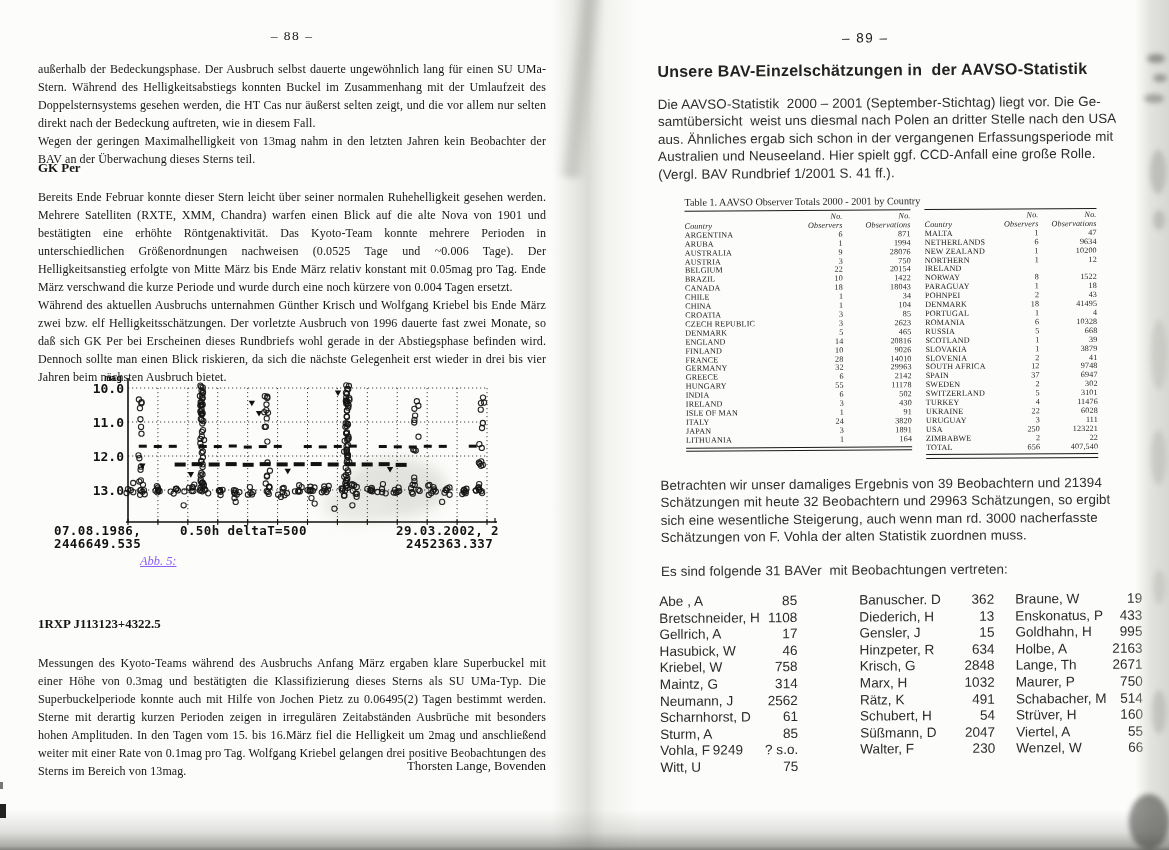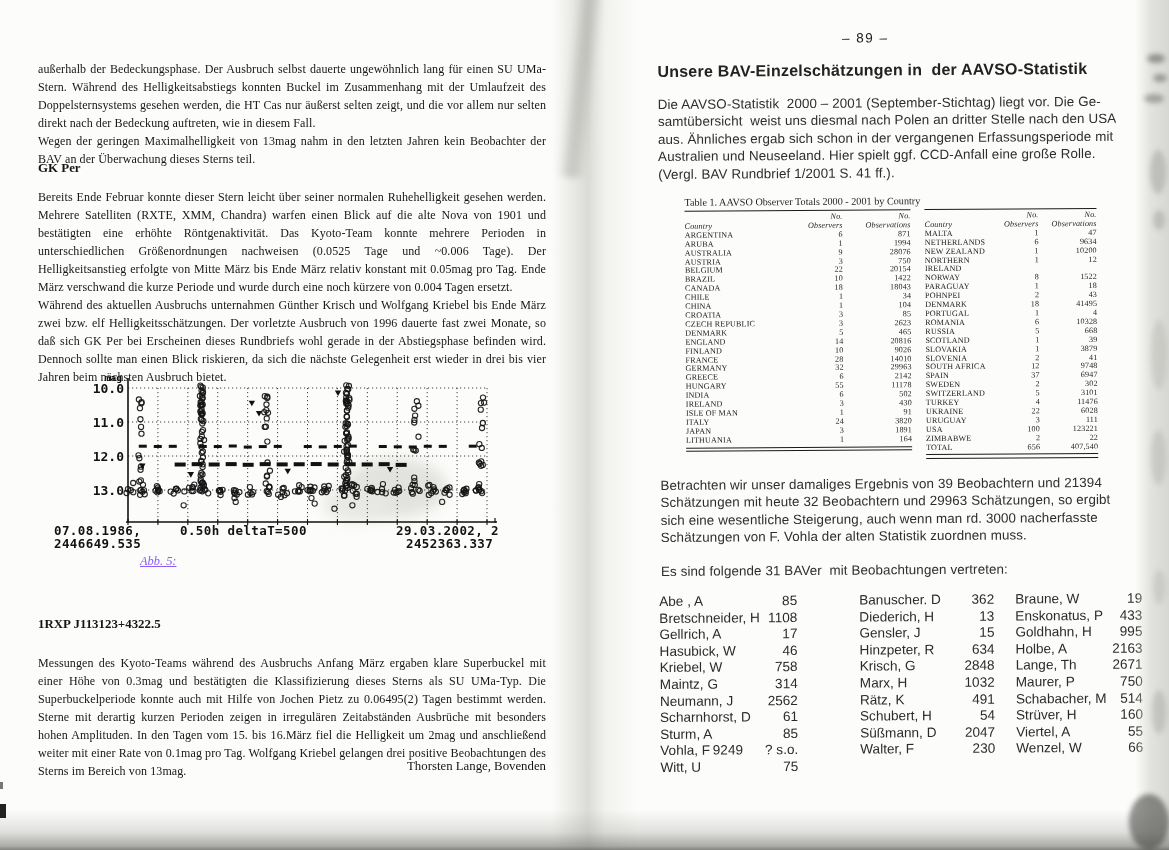--- a/index.html
+++ b/index.html
@@ -53,20 +53,21 @@
   .edge-bottom{position:absolute;left:0;bottom:0;width:1169px;height:40px;pointer-events:none;
     background:linear-gradient(180deg,rgba(150,150,146,0) 0%,rgba(150,150,146,.28) 55%,rgba(118,118,114,.6) 90%,rgba(96,96,92,.78) 100%);}
   .blob{position:absolute;border-radius:50%;filter:blur(2.5px);pointer-events:none;}
   .mark{position:absolute;pointer-events:none;}
 </style>
 </head>
 <body>
 
 <div class="canvas">
 
+  <div class="pl pageno" style="top:28px;">– 88 –</div>
 
   <div class="pl pl-just" style="top:60px;">außerhalb der Bedeckungsphase. Der Ausbruch selbst dauerte ungewöhnlich lang für einen SU UMa-Stern. Während des Helligkeitsabstiegs konnten Buckel im Zusammenhang mit der Umlaufzeit des Doppelsternsystems gesehen werden, die HT Cas nur äußerst selten zeigt, und die vor allem nur selten direkt nach der Bedeckung auftreten, wie in diesem Fall.
 Wegen der geringen Maximalhelligkeit von 13mag nahm in den letzten Jahren kein Beobachter der BAV an der Überwachung dieses Sterns teil.</div>
 
   <div class="pl pl-head" style="top:161px;">GK Per</div>
 
   <div class="pl pl-just" style="top:188px;">Bereits Ende Februar konnte dieser Stern leicht über seiner normalen Ruhehelligkeit gesehen werden. Mehrere Satelliten (RXTE, XMM, Chandra) warfen einen Blick auf die alte Nova von 1901 und bestätigten eine erhöhte Röntgenaktivität. Das Kyoto-Team konnte mehrere Perioden in unterschiedlichen Größenordnungen nachweisen (0.0525 Tage und ~0.006 Tage). Der Helligkeitsanstieg erfolgte von Mitte März bis Ende März relativ konstant mit 0.05mag pro Tag. Ende März verschwand die kurze Periode und wurde durch eine noch kürzere von 0.004 Tagen ersetzt.
 Während des aktuellen Ausbruchs unternahmen Günther Krisch und Wolfgang Kriebel bis Ende März zwei bzw. elf Helligkeitsschätzungen. Der vorletzte Ausbruch von 1996 dauerte fast zwei Monate, so daß sich GK Per bei Erscheinen dieses Rundbriefs wohl gerade in der Abstiegsphase befinden wird. Dennoch sollte man einen Blick riskieren, da sich die nächste Gelegenheit erst wieder in drei bis vier Jahren beim nächsten Ausbruch bietet.</div>
 
   <div class="chart">
@@ -771,21 +772,21 @@
             <span class="num">22</span>
             <span class="num">6028</span>
           </div>
           <div class="trow">
             <span class="">URUGUAY</span>
             <span class="num">3</span>
             <span class="num">111</span>
           </div>
           <div class="trow">
             <span class="">USA</span>
-            <span class="num">100</span>
+            <span class="num">250</span>
             <span class="num">123221</span>
           </div>
           <div class="trow">
             <span class="">ZIMBABWE</span>
             <span class="num">2</span>
             <span class="num">22</span>
           </div>
           <div class="trow">
             <span class="">TOTAL</span>
             <span class="num">656</span>

